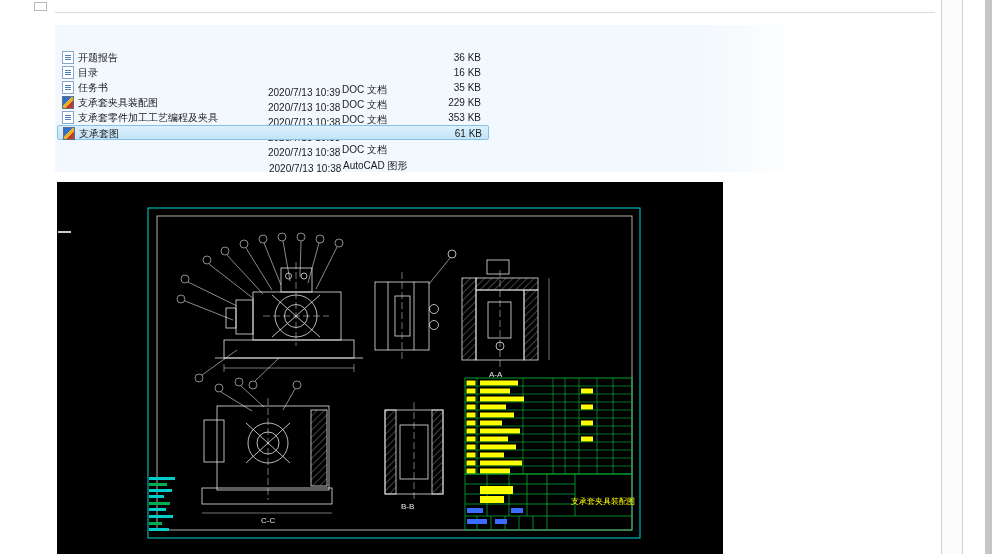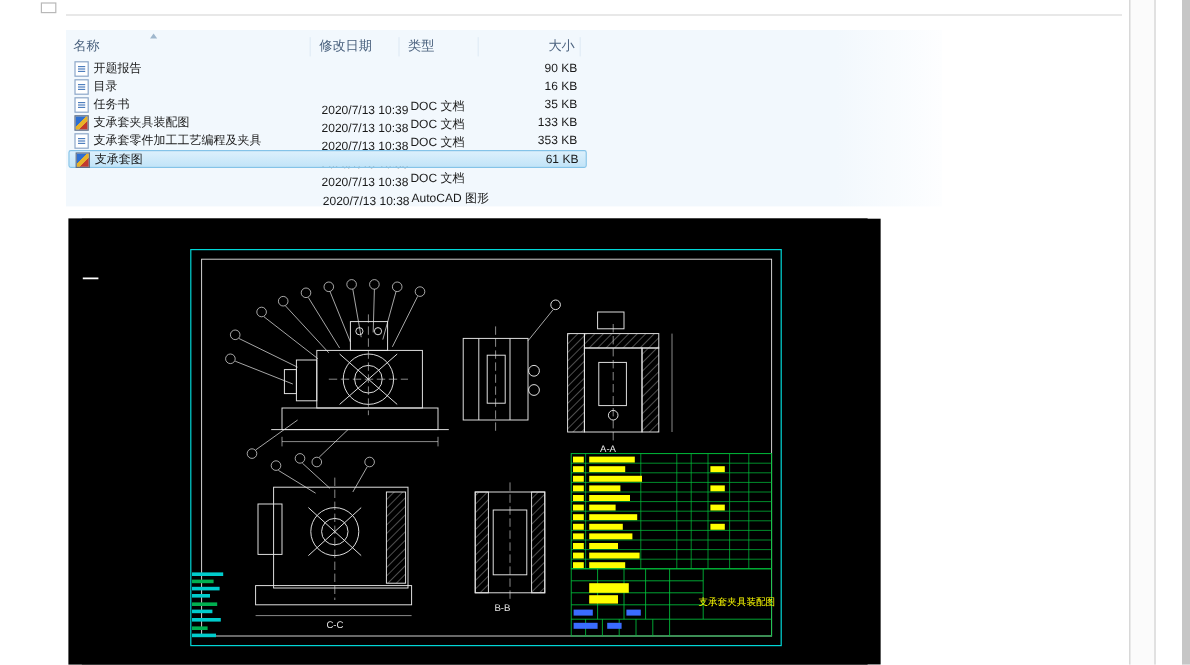--- a/index.html
+++ b/index.html
@@ -34,65 +34,46 @@
 
   .icon { position:absolute; left:5px; top:1px; width:12px; height:13px; display:inline-block; }
   .doc-icon { background:#ffffff; border:1px solid #8aa6c8; position:absolute; }
   .doc-icon::before { content:""; position:absolute; left:2px; top:3px; width:6px; height:1px;
     background:#4f7fbe; box-shadow:0 2px 0 #4f7fbe, 0 4px 0 #4f7fbe; }
   .cad-icon { border:1px solid #5f6f86; position:absolute;
     background:linear-gradient(135deg,#2f6fd0 0 40%,#e8b22a 40% 65%,#c23a2e 65% 100%); }
 
   
   .cad-viewer { position:absolute; left:57px; top:182px; width:666px; height:372px;
-    background:#000000;padding-left:11px; }
+    background:#000000; }
 
   
   .gutter { position:absolute; left:941px; top:0; width:22px; height:554px;
     background:#fbfbfb; border-left:1px solid #cfcfcf; border-right:1px solid #cfcfcf; }
   .right-edge { position:absolute; left:985px; top:0; width:7px; height:554px; background:#c6c6c6; }
 
   text { font-family:"Liberation Sans","DejaVu Sans",sans-serif; }
 </style>
 </head>
 <body>
 
 <div class="screen">
 
   <div class="topbar"></div>
   <div class="mini-box"></div>
 
   <div class="explorer">
 
-    <div class="header-row">
-      <div class="hcol" style="left:6px;">
-        <span>名称</span>
-        <span class="sort-arrow"></span>
-      </div>
-      <div class="hsep" style="left:203px;"></div>
-      <div class="hcol" style="left:211px;">
-        <span>修改日期</span>
-      </div>
-      <div class="hsep" style="left:277px;"></div>
-      <div class="hcol" style="left:285px;">
-        <span>类型</span>
-      </div>
-      <div class="hsep" style="left:343px;"></div>
-      <div class="hcol" style="left:348px;width:76px;text-align:right;">
-        <span>大小</span>
-      </div>
-      <div class="hsep" style="left:428px;"></div>
-    </div>
 
     <div class="row" style="top:25px;">
       <span class="icon doc-icon"></span>
       <span class="cell name">开题报告</span>
       <span class="cell date">2020/7/13 10:39</span>
       <span class="cell type">DOC 文档</span>
-      <span class="cell size">90 KB</span>
+      <span class="cell size">36 KB</span>
     </div>
 
     <div class="row" style="top:40px;">
       <span class="icon doc-icon"></span>
       <span class="cell name">目录</span>
       <span class="cell date">2020/7/13 10:38</span>
       <span class="cell type">DOC 文档</span>
       <span class="cell size">16 KB</span>
     </div>
 
@@ -102,21 +83,21 @@
       <span class="cell date">2020/7/13 10:38</span>
       <span class="cell type">DOC 文档</span>
       <span class="cell size">35 KB</span>
     </div>
 
     <div class="row" style="top:70px;">
       <span class="icon cad-icon"></span>
       <span class="cell name">支承套夹具装配图</span>
       <span class="cell date">2020/7/13 10:38</span>
       <span class="cell type">AutoCAD 图形</span>
-      <span class="cell size">133 KB</span>
+      <span class="cell size">229 KB</span>
     </div>
 
     <div class="row" style="top:85px;">
       <span class="icon doc-icon"></span>
       <span class="cell name">支承套零件加工工艺编程及夹具</span>
       <span class="cell date">2020/7/13 10:38</span>
       <span class="cell type">DOC 文档</span>
       <span class="cell size">353 KB</span>
     </div>
 

